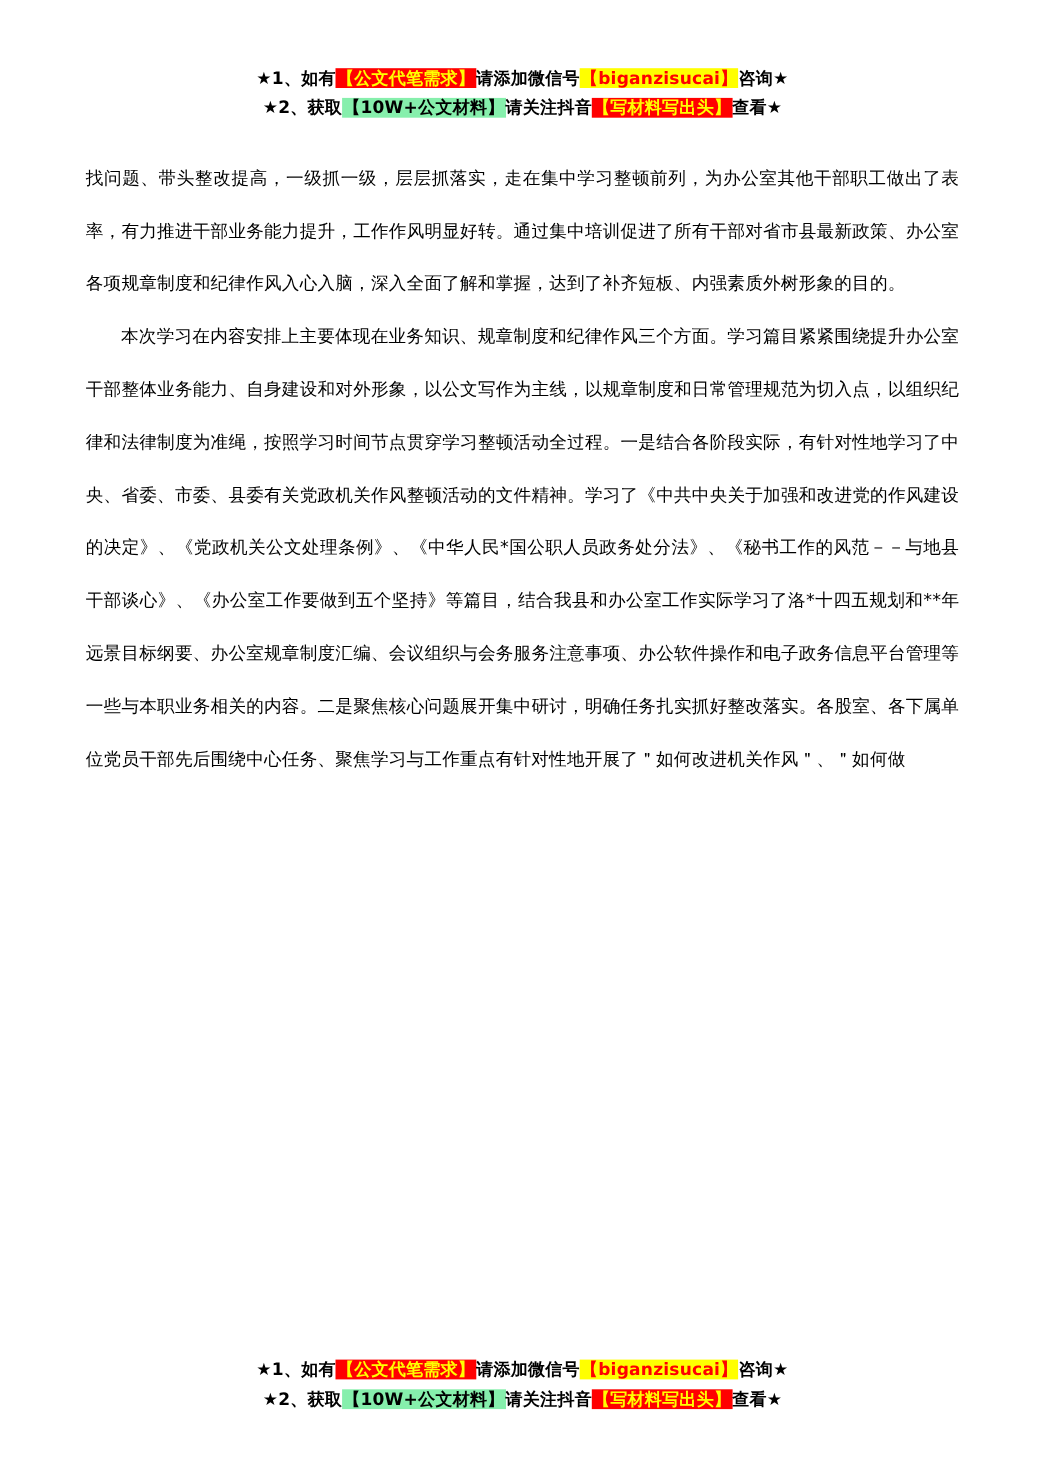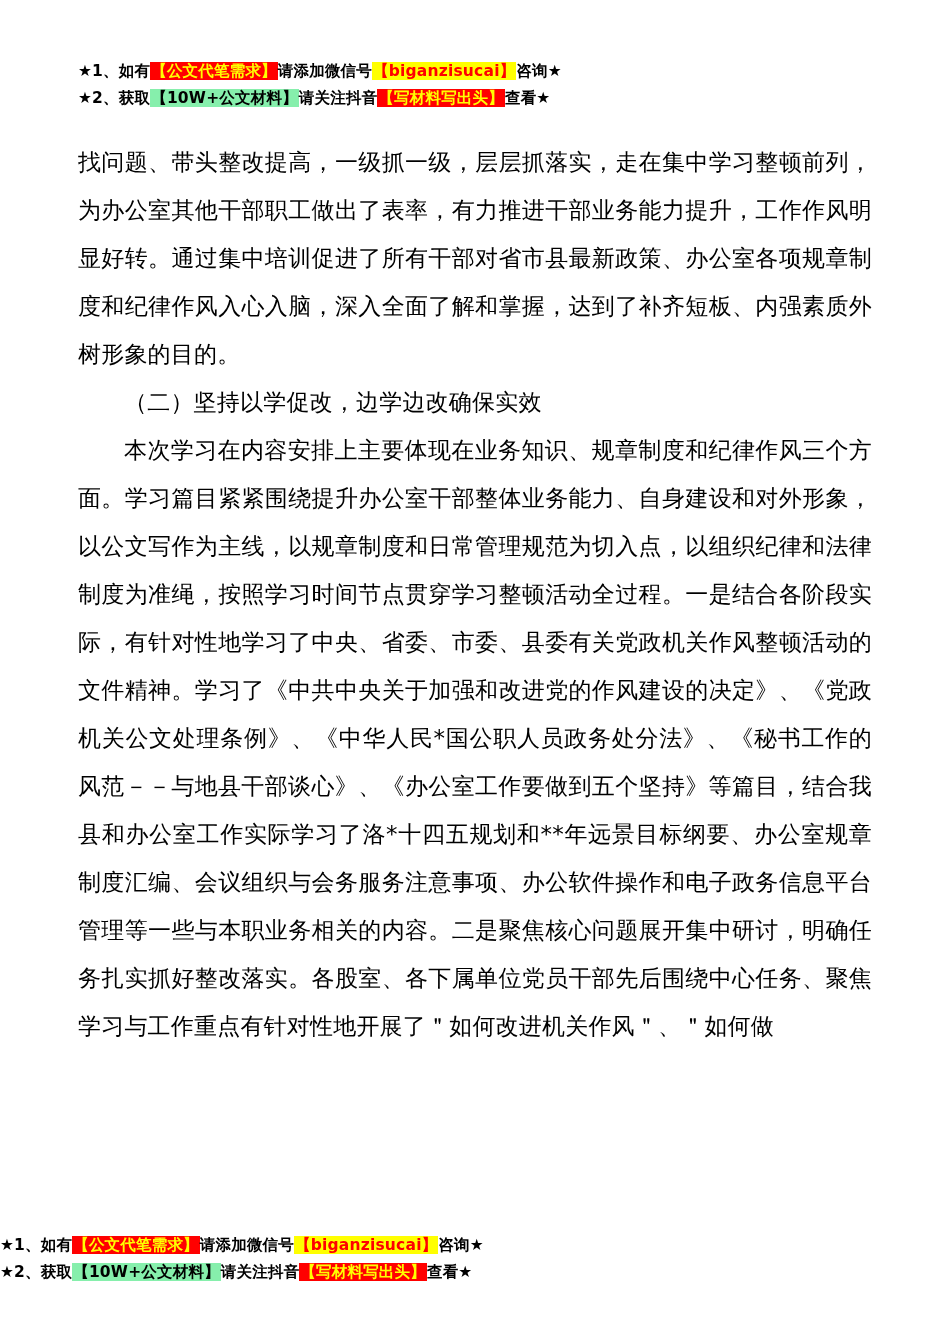--- a/index.html
+++ b/index.html
@@ -18,20 +18,21 @@
   .page {
     width: 950px;
     height: 1344px;
     box-sizing: border-box;
     padding: 0 78px;
     position: relative;
   }
 
   
   .promo {
+    text-align: center;
     font-weight: bold;
     line-height: 1.75;
     letter-spacing: 0.2px;
     font-size: 15.5px;
     white-space: nowrap;
   }
   .promo-top {
     padding-top: 58px;
   }
   .promo-bottom {
@@ -63,21 +64,21 @@
   }
   .star {
     color: #000000;
   }
 
   
   .doc-body {
     margin-top: 26px;
   }
   .para {
-    font-size: 23px;
+    font-size: 16px;
     line-height: 48px;
     text-align: justify;
     text-justify: inter-ideograph;
     letter-spacing: 0.2px;
     margin: 0;
   }
   .para.indent {
     text-indent: 2em;
   }
   .para + .para {
@@ -89,21 +90,20 @@
 
 <div class="page">
 
   <div class="promo promo-top">
     <span class="promo-line"><span class="star">★1、如有</span><span class="hl-red">【公文代笔需求】</span><span class="plain">请添加微信号</span><span class="hl-yellow">【biganzisucai】</span><span class="plain">咨询★</span></span>
     <span class="promo-line"><span class="star">★2、获取</span><span class="hl-yellow-blk">【10W+公文材料】</span><span class="plain">请关注抖音</span><span class="hl-red">【写材料写出头】</span><span class="plain">查看★</span></span>
   </div>
 
   <div class="doc-body">
     <p class="para">找问题、带头整改提高，一级抓一级，层层抓落实，走在集中学习整顿前列，为办公室其他干部职工做出了表率，有力推进干部业务能力提升，工作作风明显好转。通过集中培训促进了所有干部对省市县最新政策、办公室各项规章制度和纪律作风入心入脑，深入全面了解和掌握，达到了补齐短板、内强素质外树形象的目的。</p>
-    <p class="para indent">（二）坚持以学促改，边学边改确保实效</p>
     <p class="para indent">本次学习在内容安排上主要体现在业务知识、规章制度和纪律作风三个方面。学习篇目紧紧围绕提升办公室干部整体业务能力、自身建设和对外形象，以公文写作为主线，以规章制度和日常管理规范为切入点，以组织纪律和法律制度为准绳，按照学习时间节点贯穿学习整顿活动全过程。一是结合各阶段实际，有针对性地学习了中央、省委、市委、县委有关党政机关作风整顿活动的文件精神。学习了《中共中央关于加强和改进党的作风建设的决定》、《党政机关公文处理条例》、《中华人民*国公职人员政务处分法》、《秘书工作的风范－－与地县干部谈心》、《办公室工作要做到五个坚持》等篇目，结合我县和办公室工作实际学习了洛*十四五规划和**年远景目标纲要、办公室规章制度汇编、会议组织与会务服务注意事项、办公软件操作和电子政务信息平台管理等一些与本职业务相关的内容。二是聚焦核心问题展开集中研讨，明确任务扎实抓好整改落实。各股室、各下属单位党员干部先后围绕中心任务、聚焦学习与工作重点有针对性地开展了＂如何改进机关作风＂、＂如何做</p>
   </div>
 
   <div class="promo promo-bottom">
     <span class="promo-line"><span class="star">★1、如有</span><span class="hl-red">【公文代笔需求】</span><span class="plain">请添加微信号</span><span class="hl-yellow">【biganzisucai】</span><span class="plain">咨询★</span></span>
     <span class="promo-line"><span class="star">★2、获取</span><span class="hl-yellow-blk">【10W+公文材料】</span><span class="plain">请关注抖音</span><span class="hl-red">【写材料写出头】</span><span class="plain">查看★</span></span>
   </div>
 
 </div>
 

